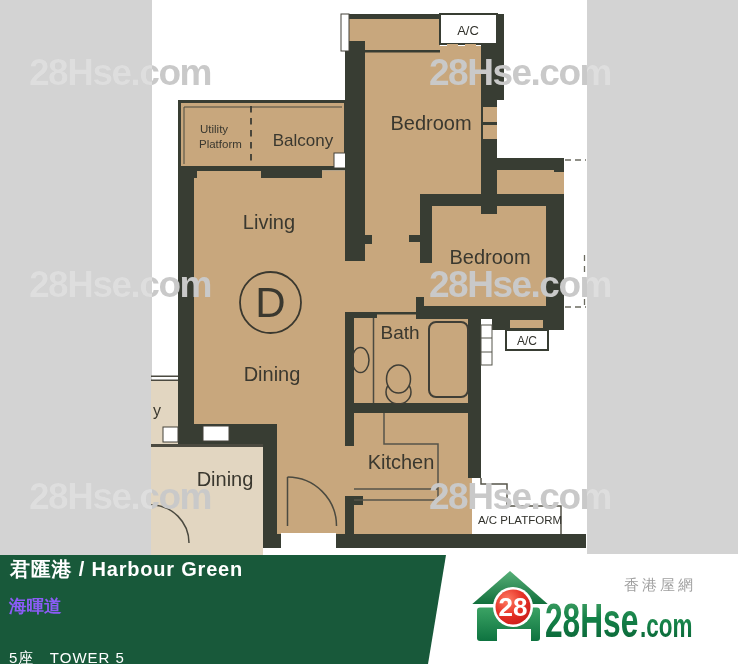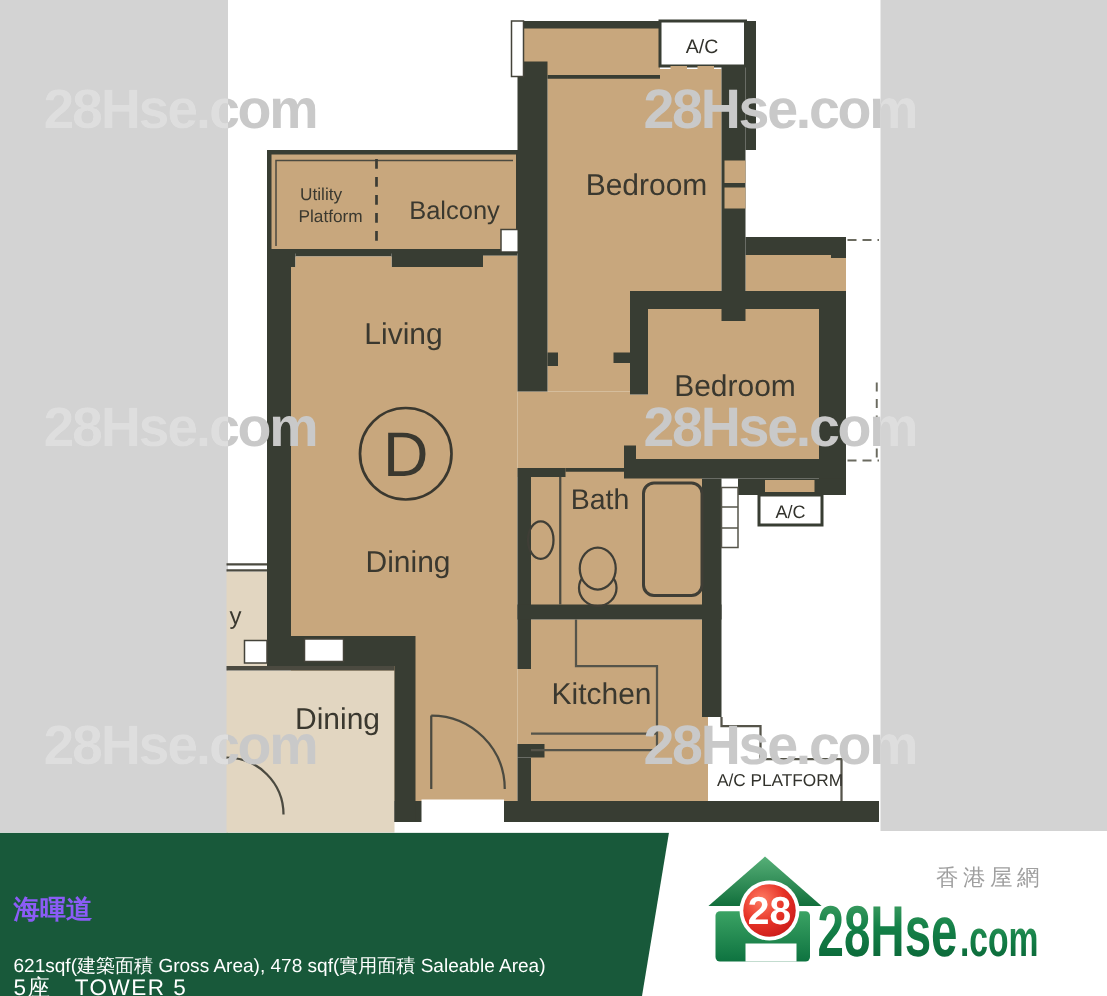--- a/index.html
+++ b/index.html
@@ -218,26 +218,26 @@
 
 <div class="wm" style="left:29px;top:478px;">28Hse.com</div>
 <div class="wm" style="left:29px;top:478px;color:#dedede;clip-path:inset(0 calc(100% - 123px) 0 0);">28Hse.com</div>
 
 <div class="wm" style="left:429px;top:478px;">28Hse.com</div>
 <div class="wm" style="left:429px;top:478px;color:#dedede;clip-path:inset(0 0 0 158px);">28Hse.com</div>
 
 <div class="abs" style="left:0;top:555px;width:446px;height:109px;background:#18593a;
      clip-path:polygon(0 0,446px 0,428px 109px,0 109px);"></div>
 
+<div class="abs" style="left:10px;top:556px;color:#fff;font-size:20px;font-weight:bold;letter-spacing:0.8px;">君匯港 / Harbour Green</div>
 
 <div class="abs" style="left:9px;top:594px;color:#8b5cf6;font-size:17.5px;font-weight:bold;">海暉道</div>
 
 <div class="abs" style="left:9px;top:617px;color:#fff;font-size:15px;letter-spacing:1px;margin-top:32px;">5座&nbsp;&nbsp;&nbsp;TOWER 5</div>
 
-<div class="abs" style="left:9px;top:636px;color:#fff;font-size:12.7px;">621sqf(建築面積 Gross Area), 478 sqf(實用面積 Saleable Area)</div>
 
 <svg class="abs" style="left:440px;top:548px;" width="298" height="116" viewBox="440 548 298 116" font-family="Liberation Sans, sans-serif">
   <defs>
     <linearGradient id="gRoof" x1="0" y1="0" x2="0" y2="1">
       <stop offset="0" stop-color="#57b078"></stop>
           <stop offset="1" stop-color="#0d6b38"></stop>
     </linearGradient>
     <linearGradient id="gBody" x1="0" y1="0" x2="0" y2="1">
       <stop offset="0" stop-color="#3ba364"></stop>
           <stop offset="1" stop-color="#0e7340"></stop>

